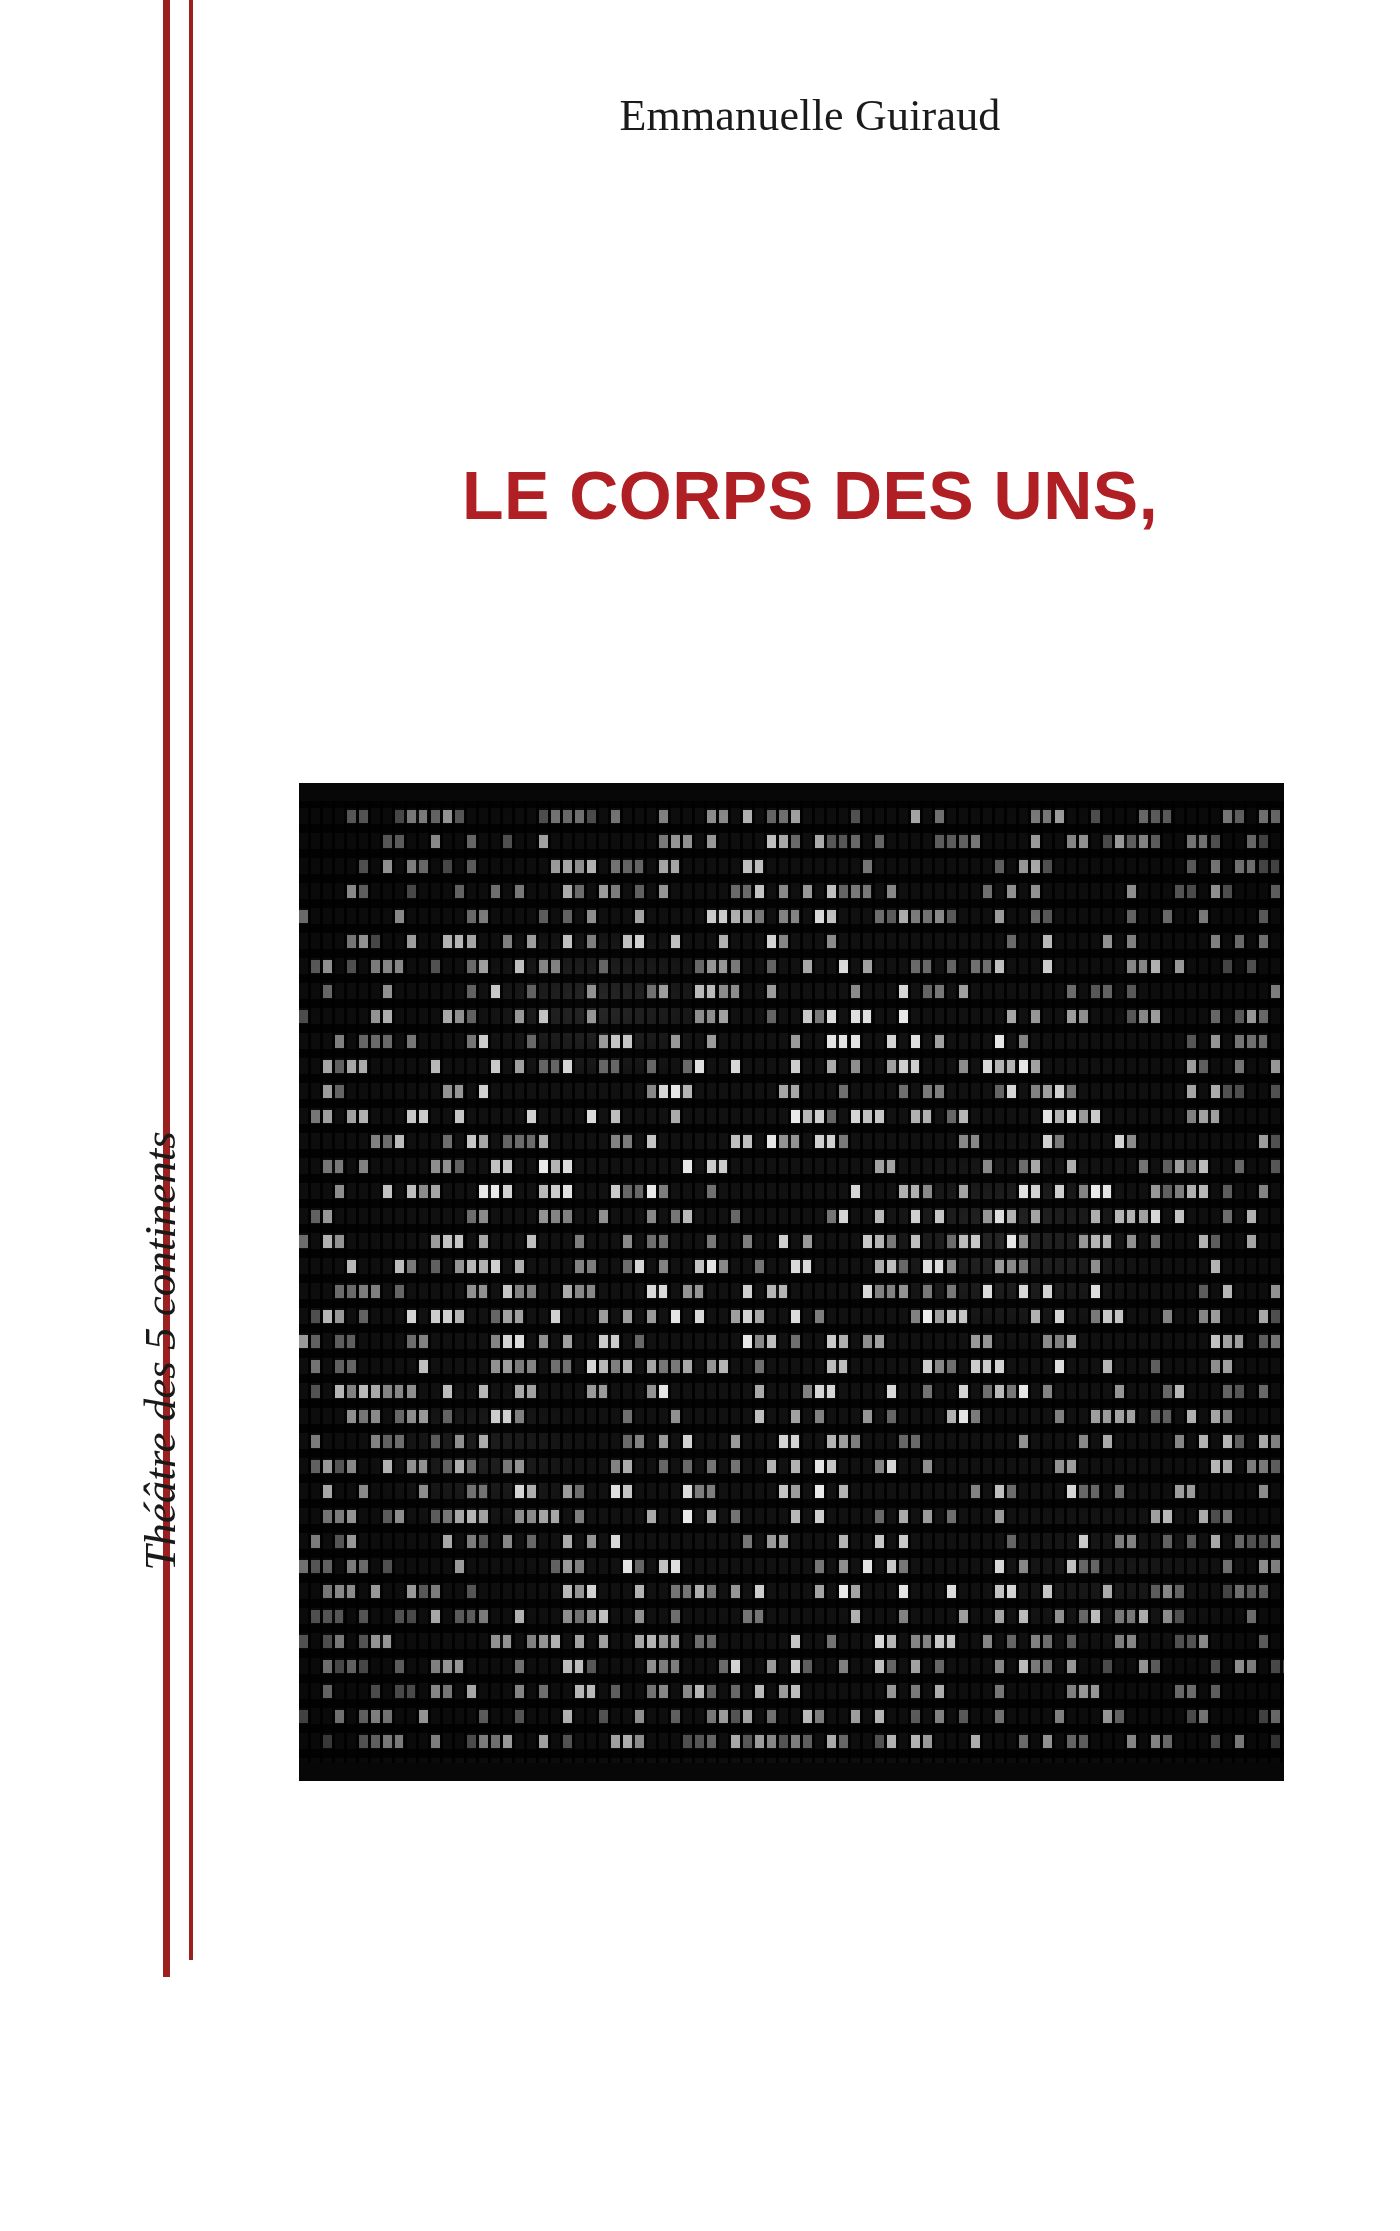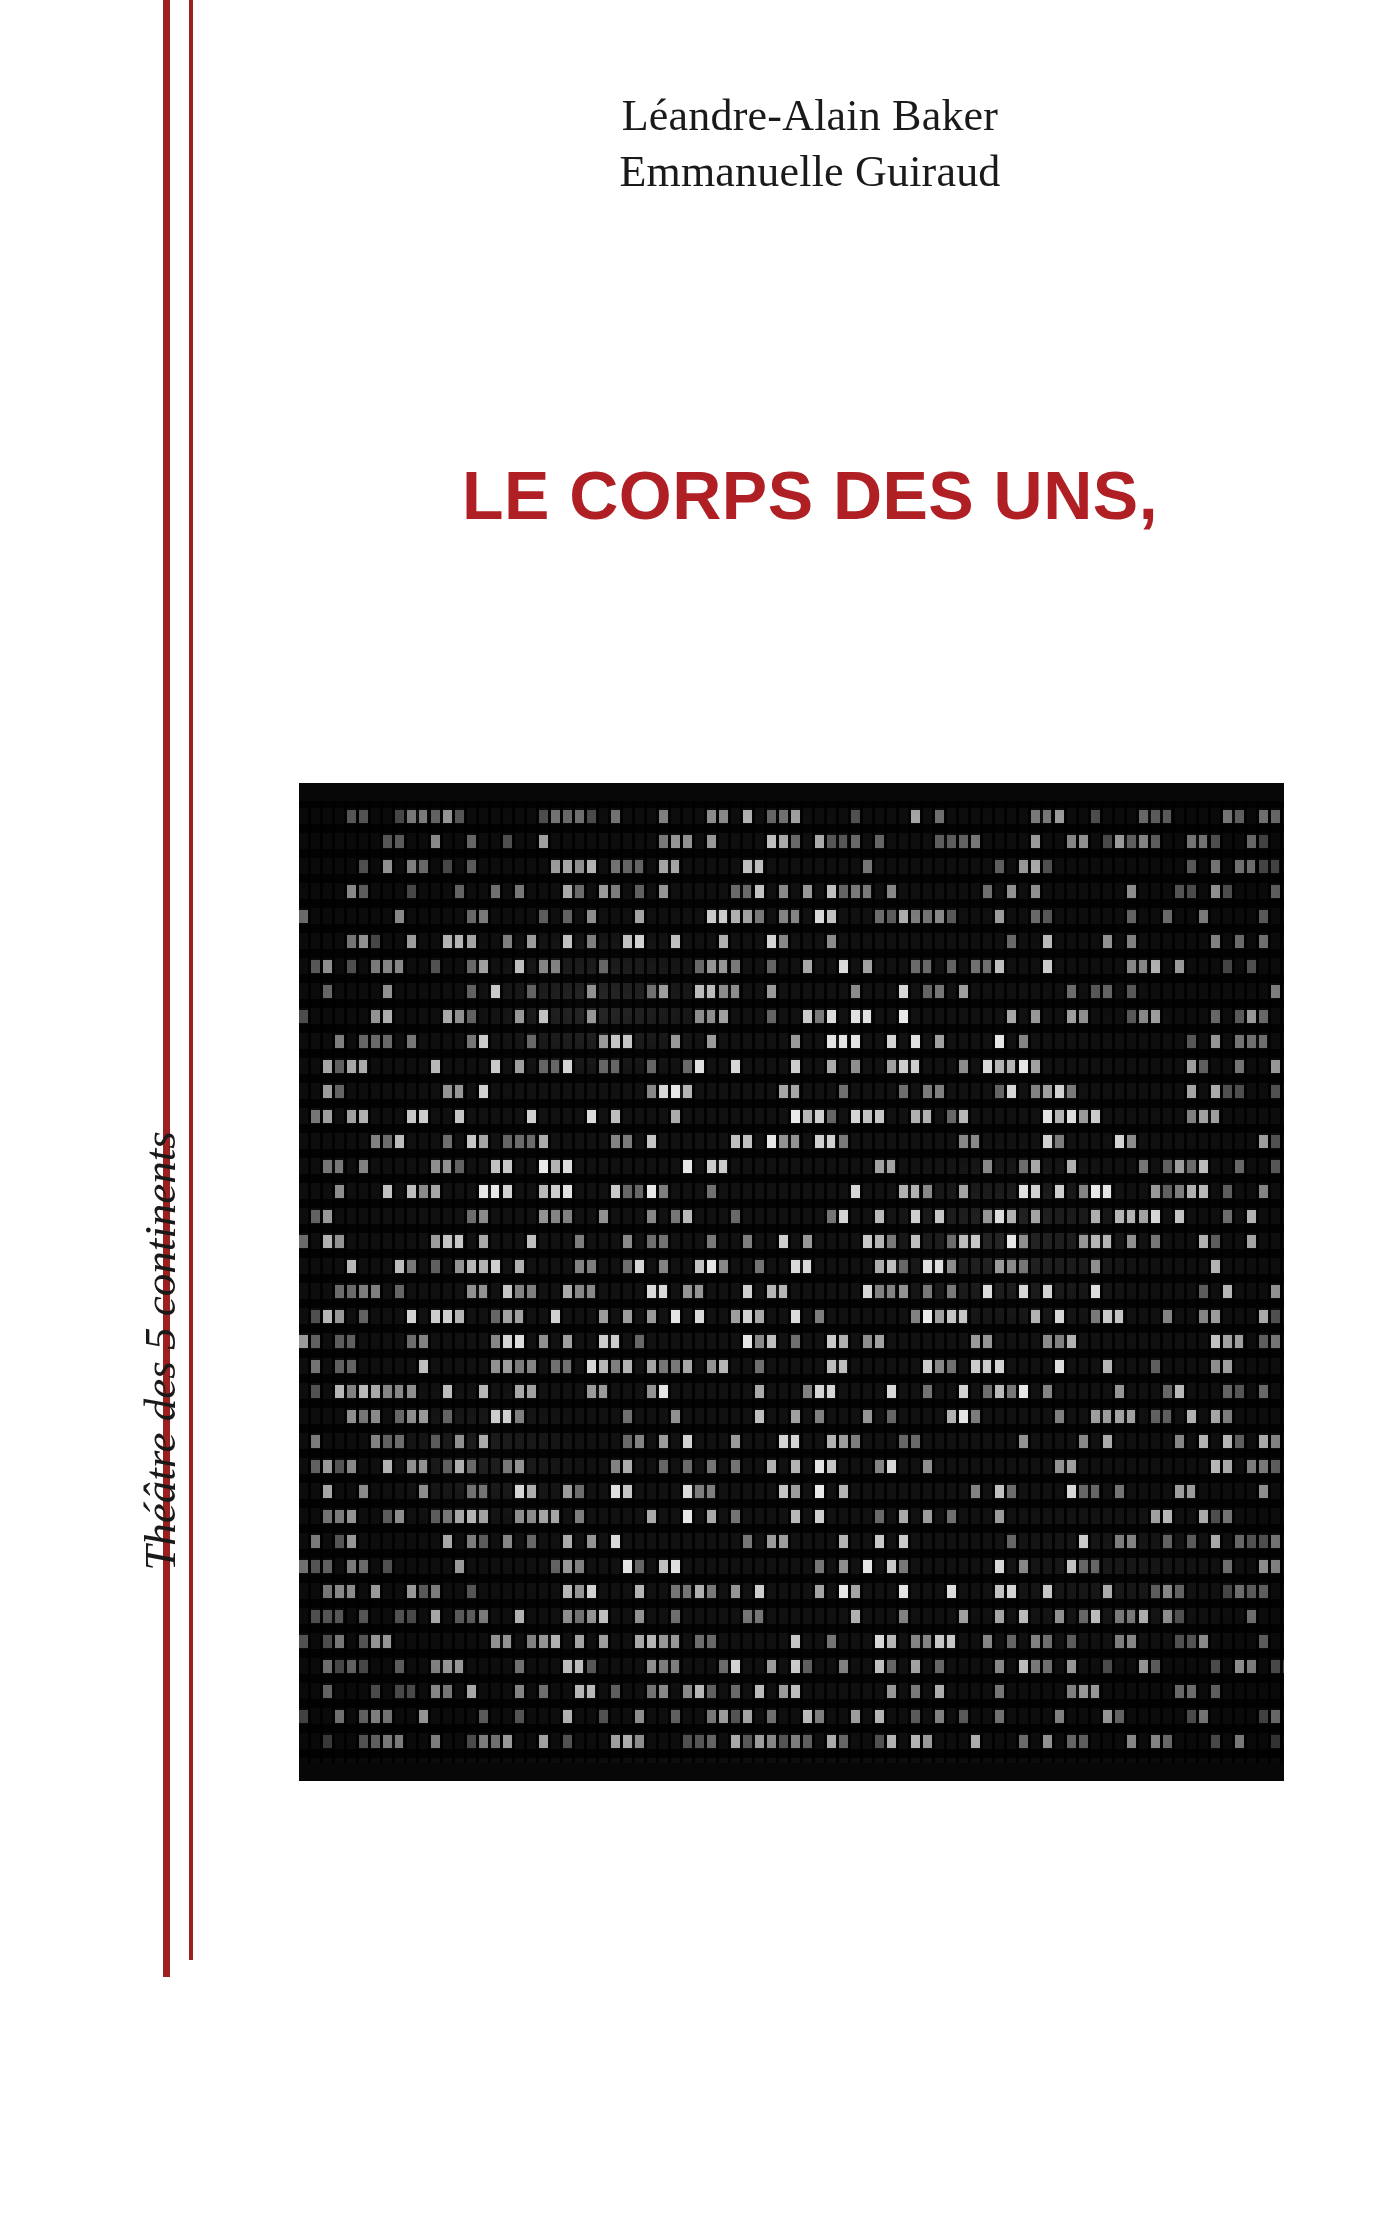--- a/index.html
+++ b/index.html
@@ -199,21 +199,20 @@
 </style>
 </head>
 <body>
 
 <div class="cover">
 
   <div class="rule rule-outer"></div>
   <div class="rule rule-inner"></div>
 
   <div class="authors">
-    <div class="author-line">Léandre-Alain Baker</div>
     <div class="author-line">Emmanuelle Guiraud</div>
   </div>
 
   <div class="title">
     <div class="title-line">LE CORPS DES UNS,</div>
   </div>
 
   <div class="photo-frame">
     <div class="photo-inner">
       <div class="windows" id="windows">

